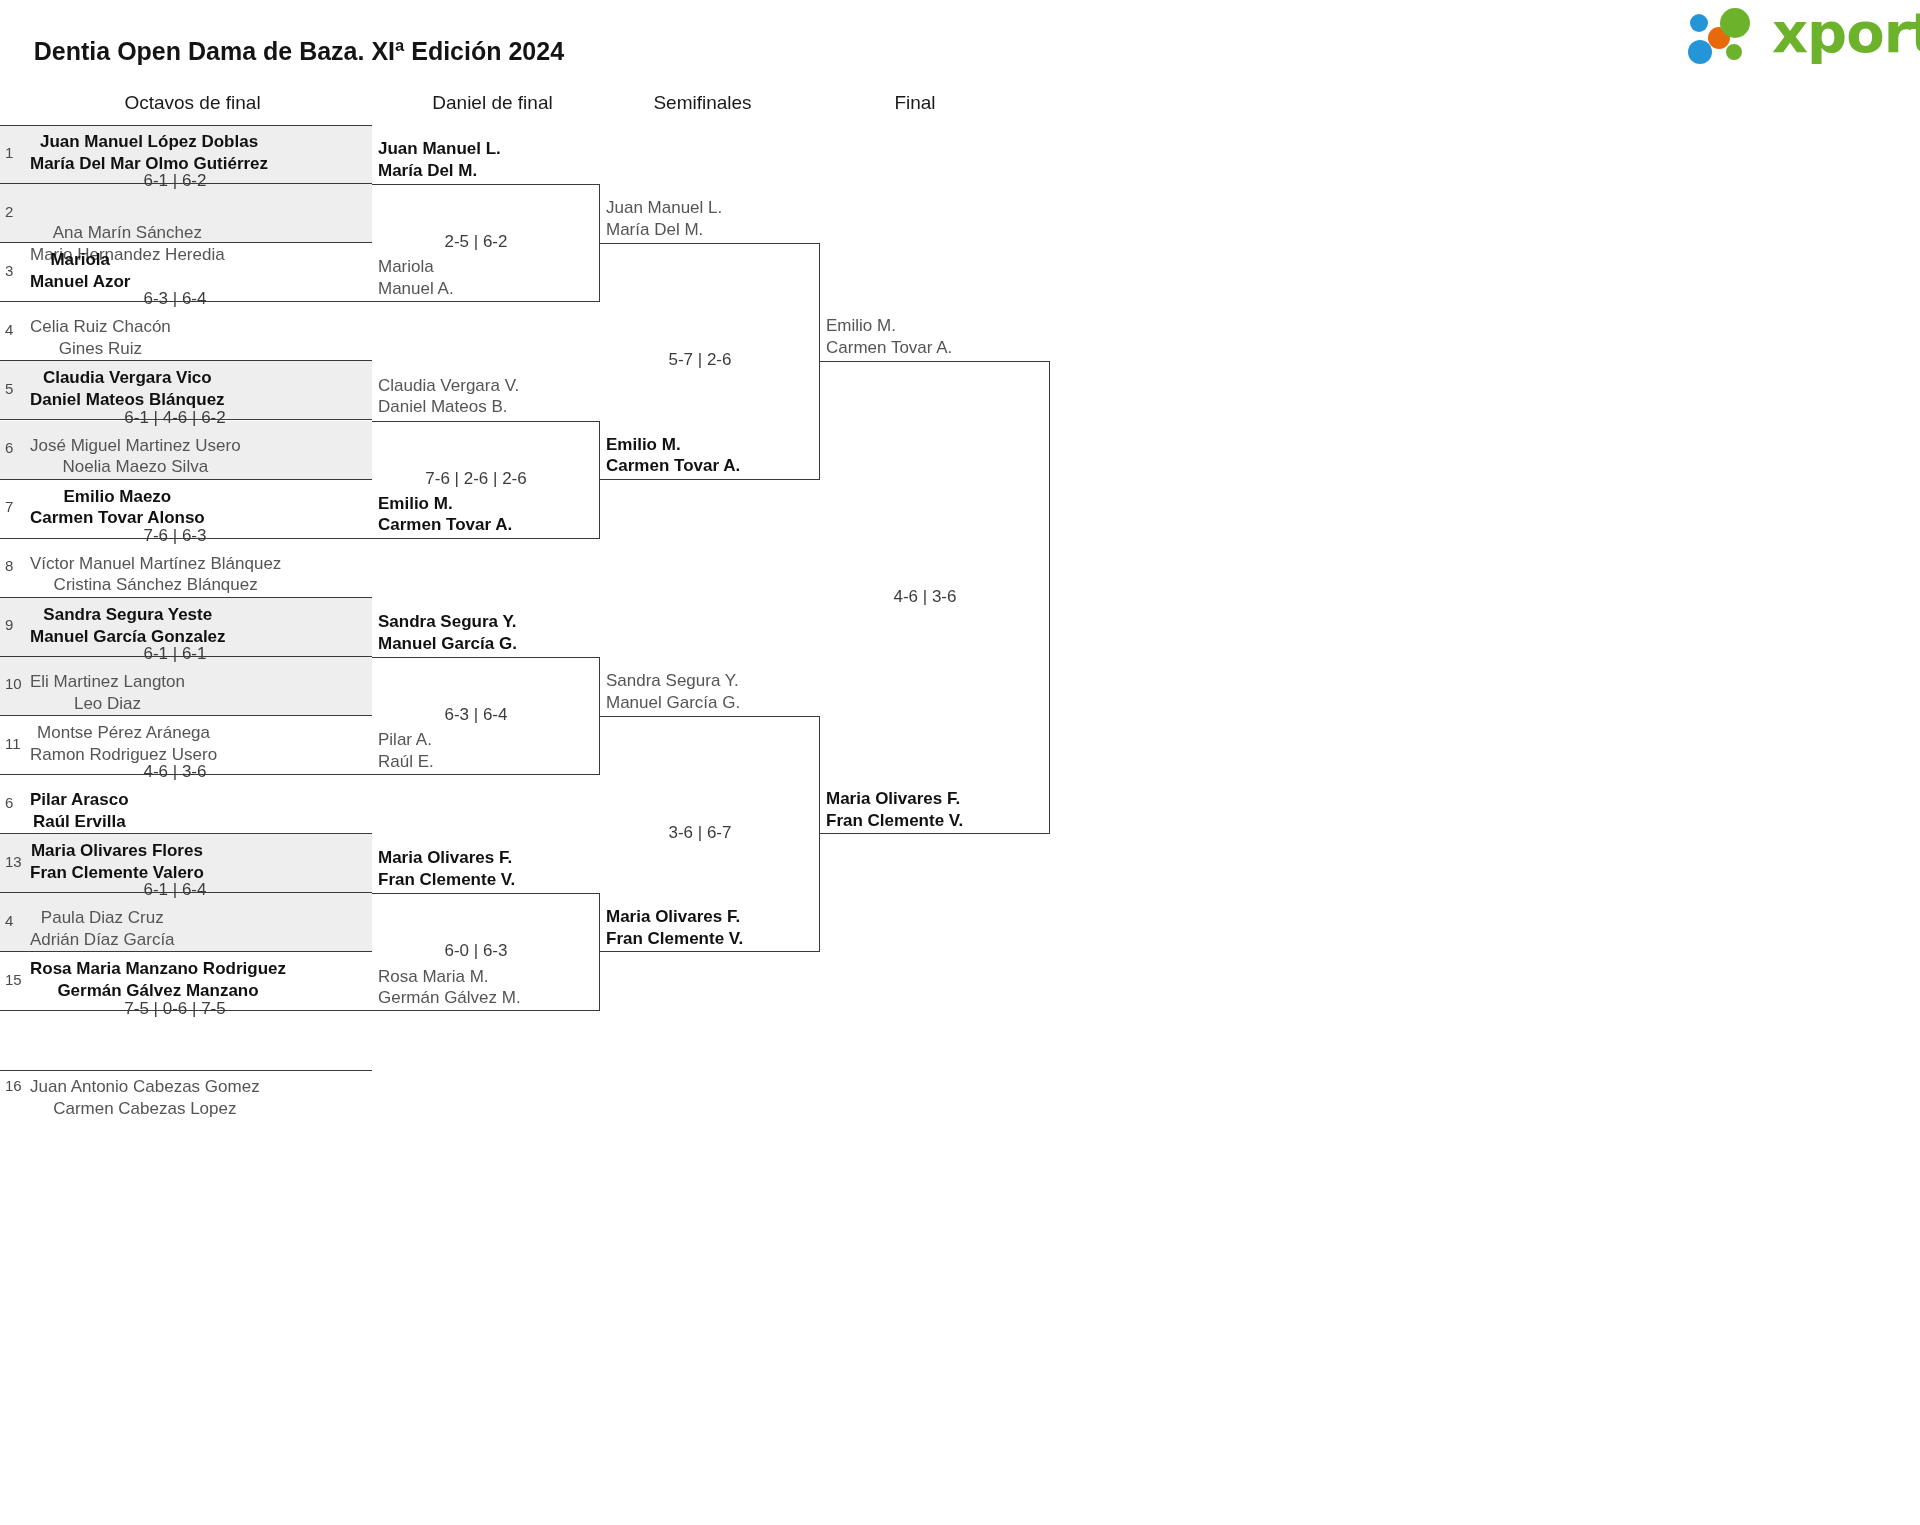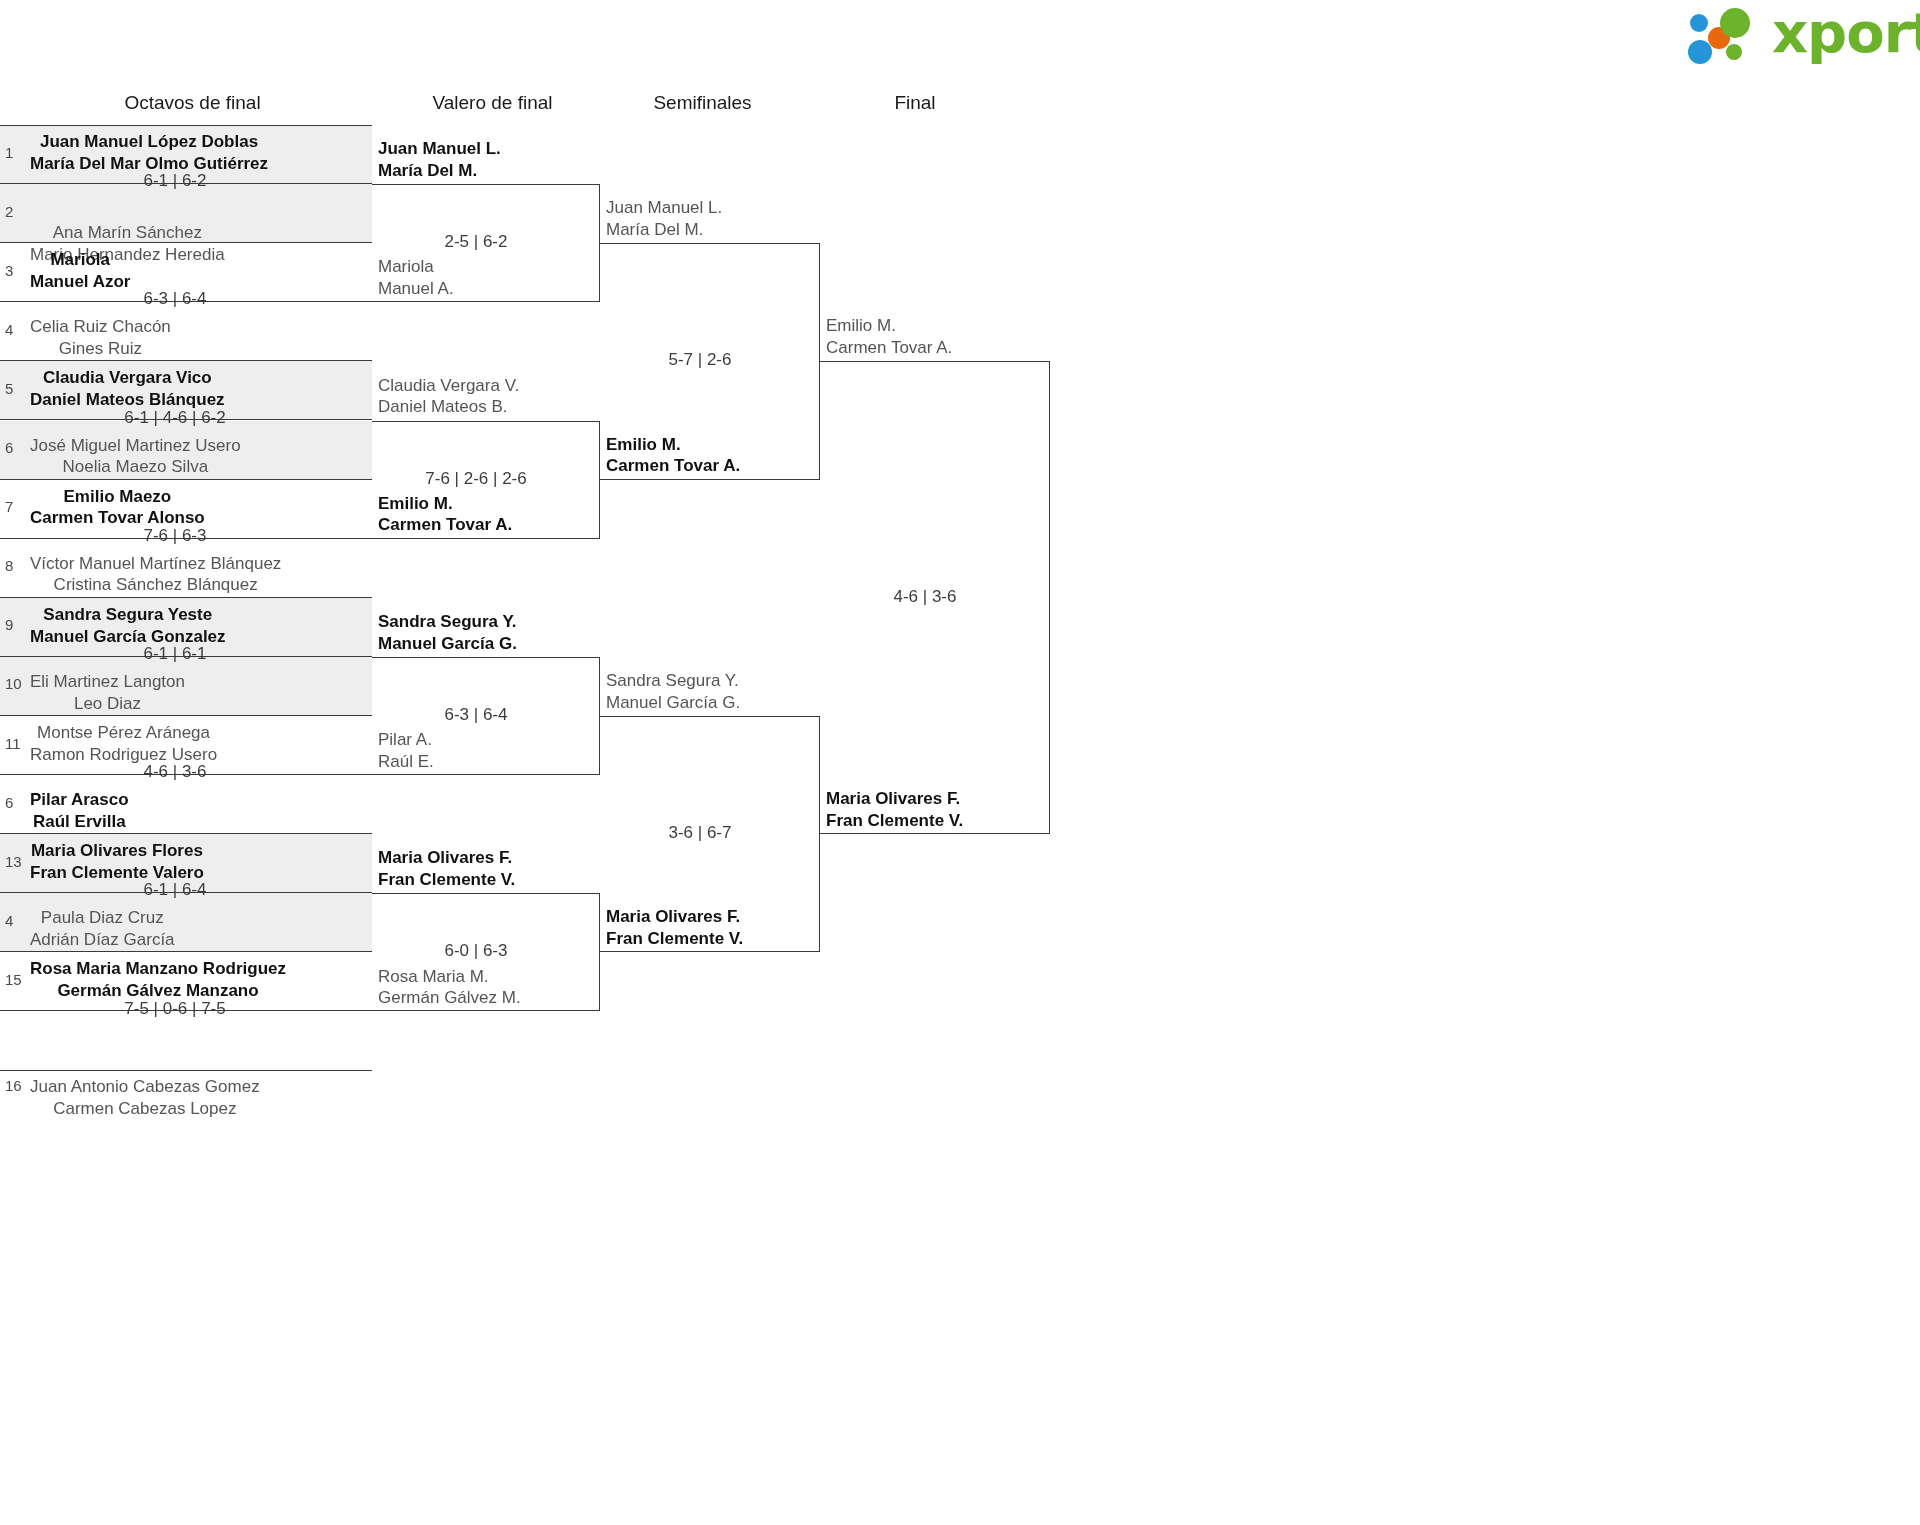--- a/index.html
+++ b/index.html
@@ -88,35 +88,39 @@
     position: absolute;
     font-size: 17px; line-height: 1.28; white-space: nowrap;
   }
   .adv-name.winner { font-weight: bold; color: #111111; }
   .adv-name.loser  { font-weight: normal; color: #555555; }
 </style>
 </head>
 <body>
 
 <div id="header">
+  <div id="title-block">
+    <span>Dentia Open Dama de Baza. XIª Edición 2024</span><br>
+    <span id="title-line2">CUADRO. Mixto B</span>
+  </div>
 
   <div id="logo">
     <div id="logo-dots">
       <span class="dot" style="left:2px;  top:8px;  width:18px; height:18px; background:#2496d8;"></span>
       <span class="dot" style="left:20px; top:21px; width:22px; height:22px; background:#e8690b;"></span>
       <span class="dot" style="left:0px;  top:34px; width:24px; height:24px; background:#2496d8;"></span>
       <span class="dot" style="left:32px; top:2px;  width:30px; height:30px; background:#6cb32b;"></span>
       <span class="dot" style="left:38px; top:38px; width:16px; height:16px; background:#6cb32b;"></span>
     </div>
     <div id="logo-text" style="color:#6cb32b;">xporty</div>
   </div>
 </div>
 
 <div class="round-header" id="rh-0">Octavos de final</div>
-<div class="round-header" id="rh-1">Valero de final</div>
+<div class="round-header" id="rh-1">Daniel de final</div>
 <div class="round-header" id="rh-2">Semifinales</div>
 <div class="round-header" id="rh-3">Final</div>
 
 <div id="bracket">
     <div class="r1-cell shaded first" style="top: 125px; height: 59.1px;"></div>
     <div class="seed" style="top: 143.55px;">1</div>
     <div class="team winner" style="left: 30px; top: 131px;">Juan Manuel López Doblas<br>María Del Mar Olmo Gutiérrez</div>
     <div class="r1-cell shaded" style="top: 184.1px; height: 59.1px;"></div>
     <div class="seed" style="top: 202.65px;">2</div>
     <div class="team loser" style="left: 30px; top: 198.1px; margin-top: 24px;">Ana Marín Sánchez<br>Mario Hernandez Heredia</div>

